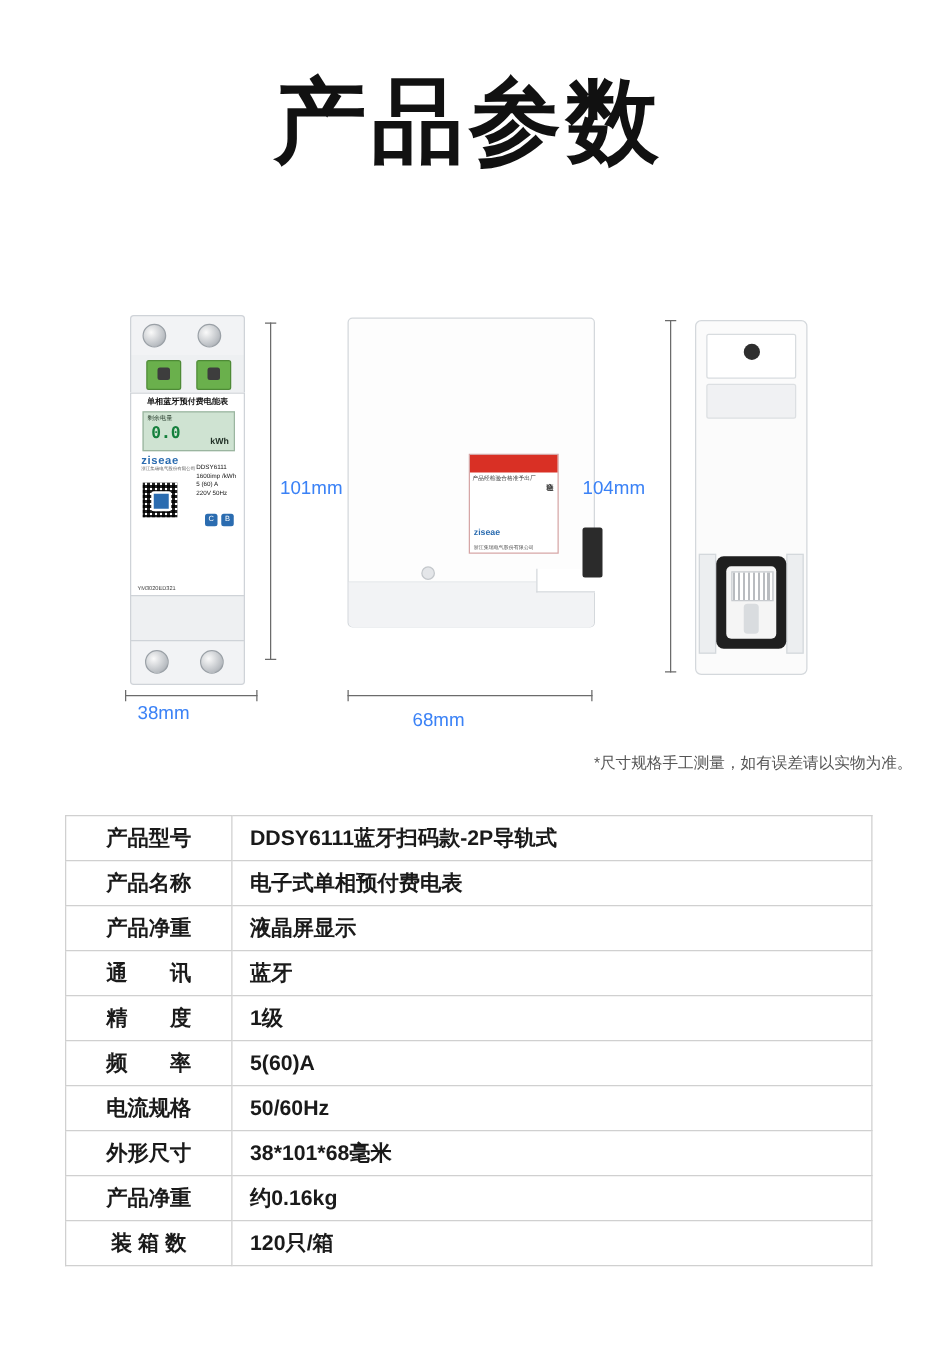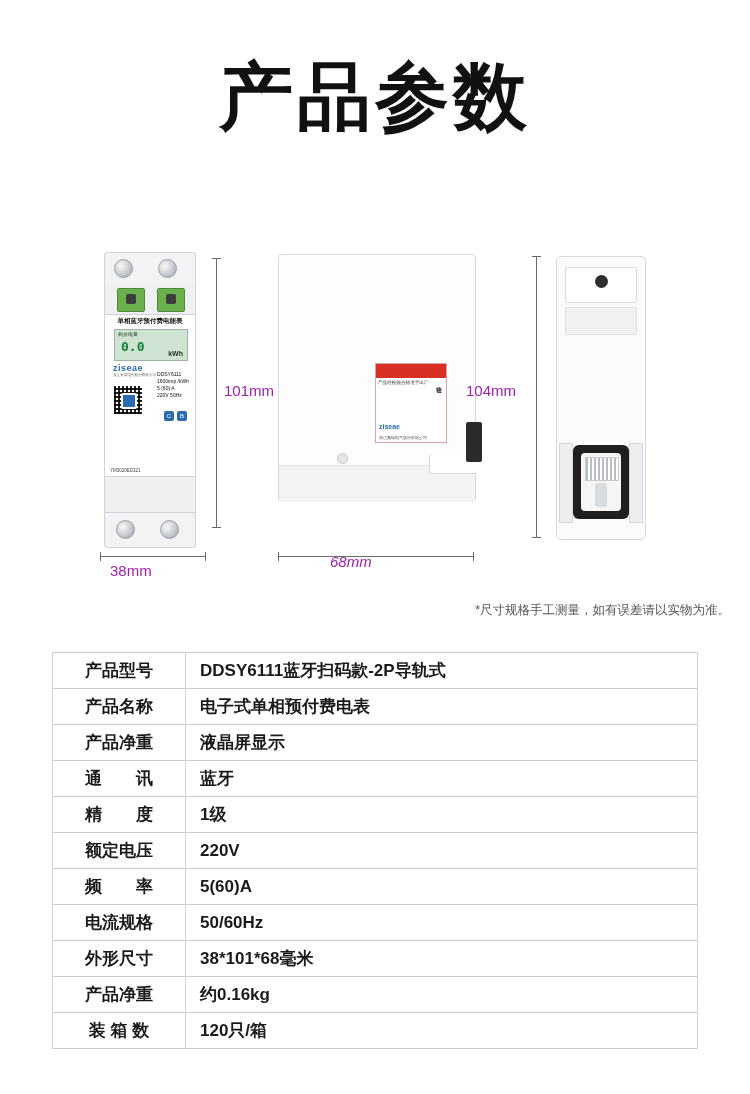--- a/index.html
+++ b/index.html
@@ -421,21 +421,21 @@
     top: -4px;
     width: 1px;
     height: 9px;
     background: #6b6b6b;
   }
   .dim-h:before { left: 0; }
   .dim-h:after { right: 0; }
   .dim-text {
     position: absolute;
     font-size: 15px;
-    color: #a21caf;
+    color: #3b82f6;
     font-family: "Liberation Sans", sans-serif;
     white-space: nowrap;
   }
 
   
   .note {
     position: absolute;
     right: 20px;
     top: 602px;
     font-size: 12.5px;
@@ -548,21 +548,21 @@
       </div>
     </div>
 
     <div class="dim-v" style="left:216px; top:18px; height:270px;"></div>
     <div class="dim-text" style="left:224px; top:142px;">101mm</div>
 
     <div class="dim-h" style="left:100px; top:316px; width:106px;"></div>
     <div class="dim-text" style="left:110px; top:322px;">38mm</div>
 
     <div class="dim-h" style="left:278px; top:316px; width:196px;"></div>
-    <div class="dim-text" style="left:330px; top:313px;font-style:italic;">68mm</div>
+    <div class="dim-text" style="left:330px; top:328px;">68mm</div>
 
     <div class="dim-v" style="left:536px; top:16px; height:282px;"></div>
     <div class="dim-text" style="left:466px; top:142px;">104mm</div>
   </div>
 
   <div class="note">*尺寸规格手工测量，如有误差请以实物为准。</div>
 
   <table class="spec-table">
     <tbody>
       <tr>
@@ -579,24 +579,20 @@
       </tr>
       <tr>
         <td class="k">通　　讯</td>
         <td class="v">蓝牙</td>
       </tr>
       <tr>
         <td class="k">精　　度</td>
         <td class="v">1级</td>
       </tr>
       <tr>
-        <td class="k">额定电压</td>
-        <td class="v">220V</td>
-      </tr>
-      <tr>
         <td class="k">频　　率</td>
         <td class="v">5(60)A</td>
       </tr>
       <tr>
         <td class="k">电流规格</td>
         <td class="v">50/60Hz</td>
       </tr>
       <tr>
         <td class="k">外形尺寸</td>
         <td class="v">38*101*68毫米</td>

